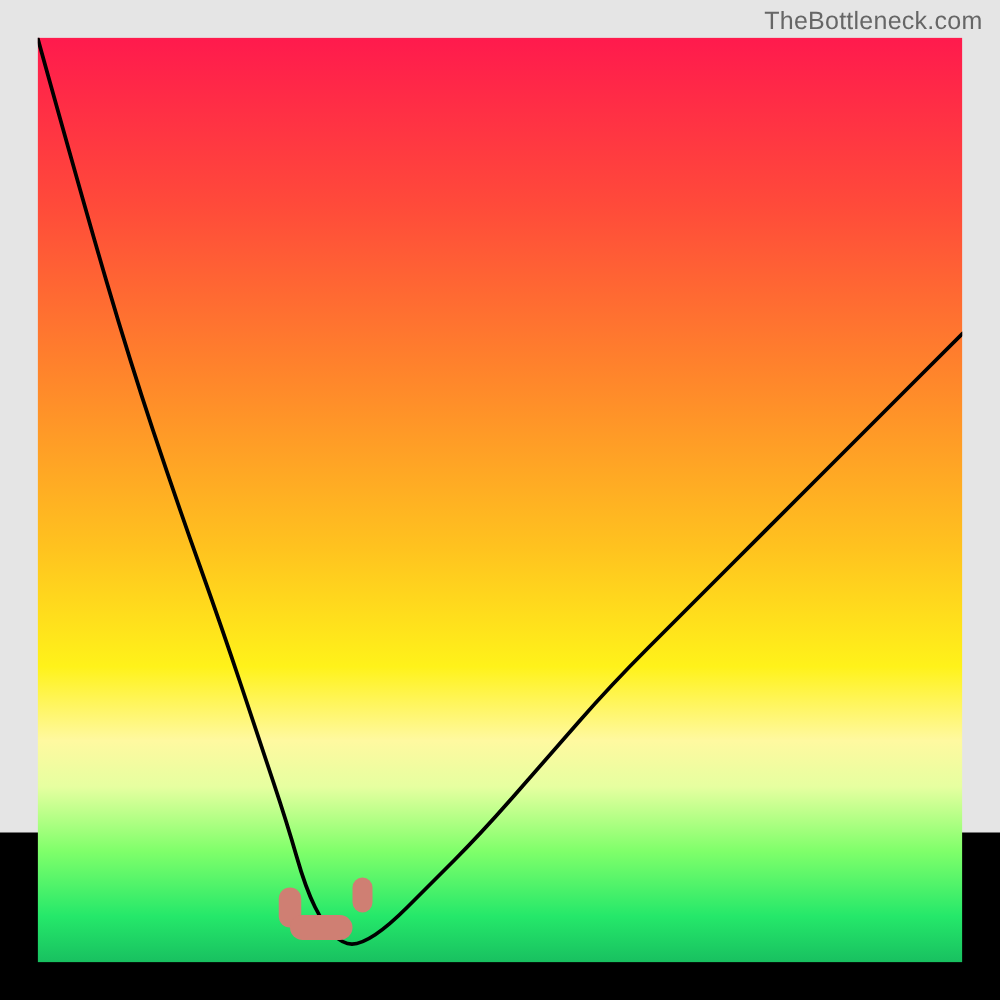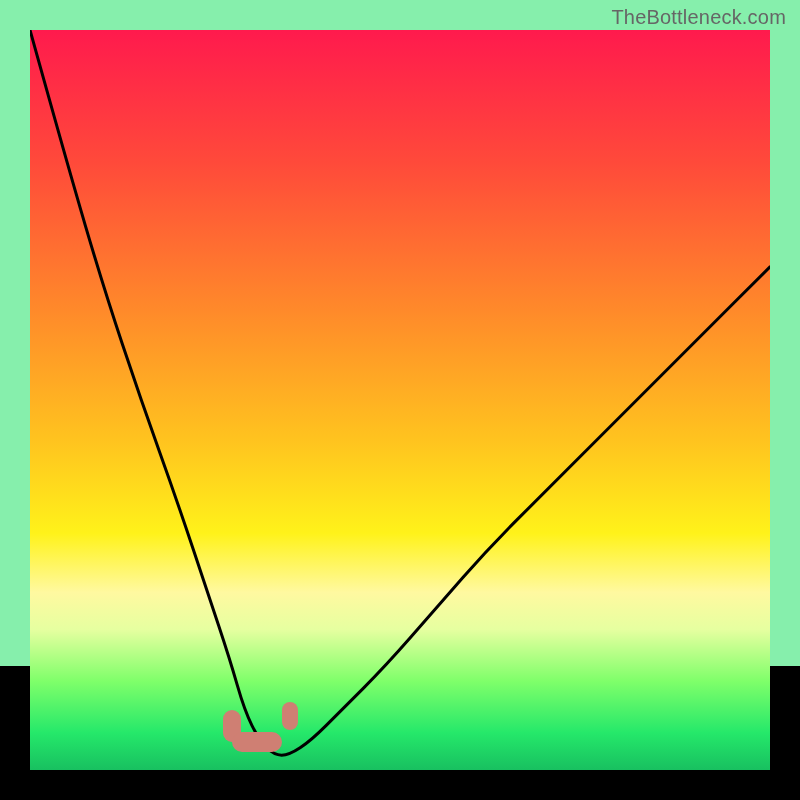--- a/index.html
+++ b/index.html
@@ -8,21 +8,21 @@
     width: 800px;
     height: 800px;
     background: #000;
     font-family: Arial, Helvetica, sans-serif;
     overflow: hidden;
   }
   .frame {
     position: absolute;
     left: 0; top: 0;
     width: 800px; height: 666px;
-    background: #86efac;
+    background: #e5e5e5;
   }
   .watermark {
     position: absolute;
     top: 6px;
     right: 14px;
     color: #666;
     font-size: 20px;
     font-weight: 400;
     letter-spacing: 0.2px;
     user-select: none;

